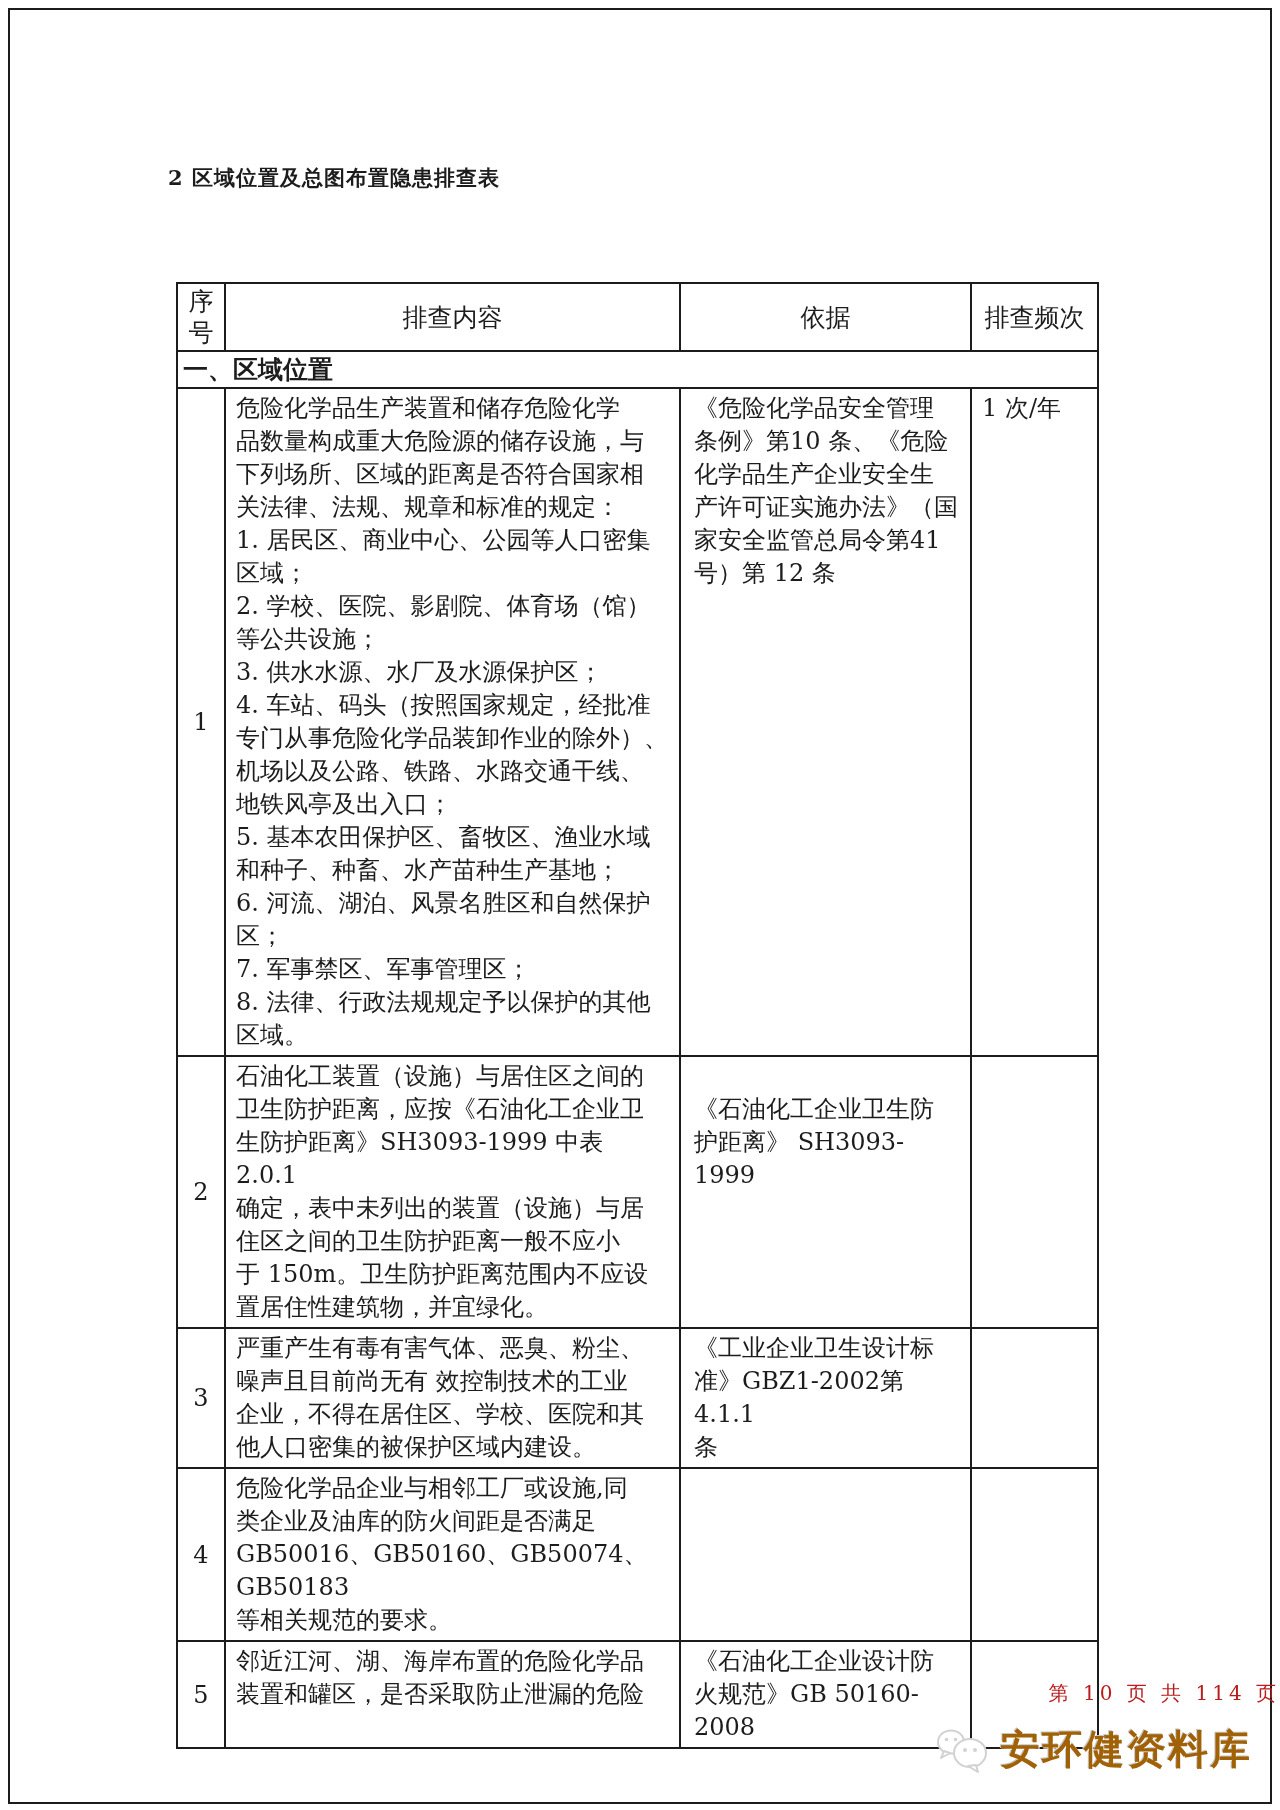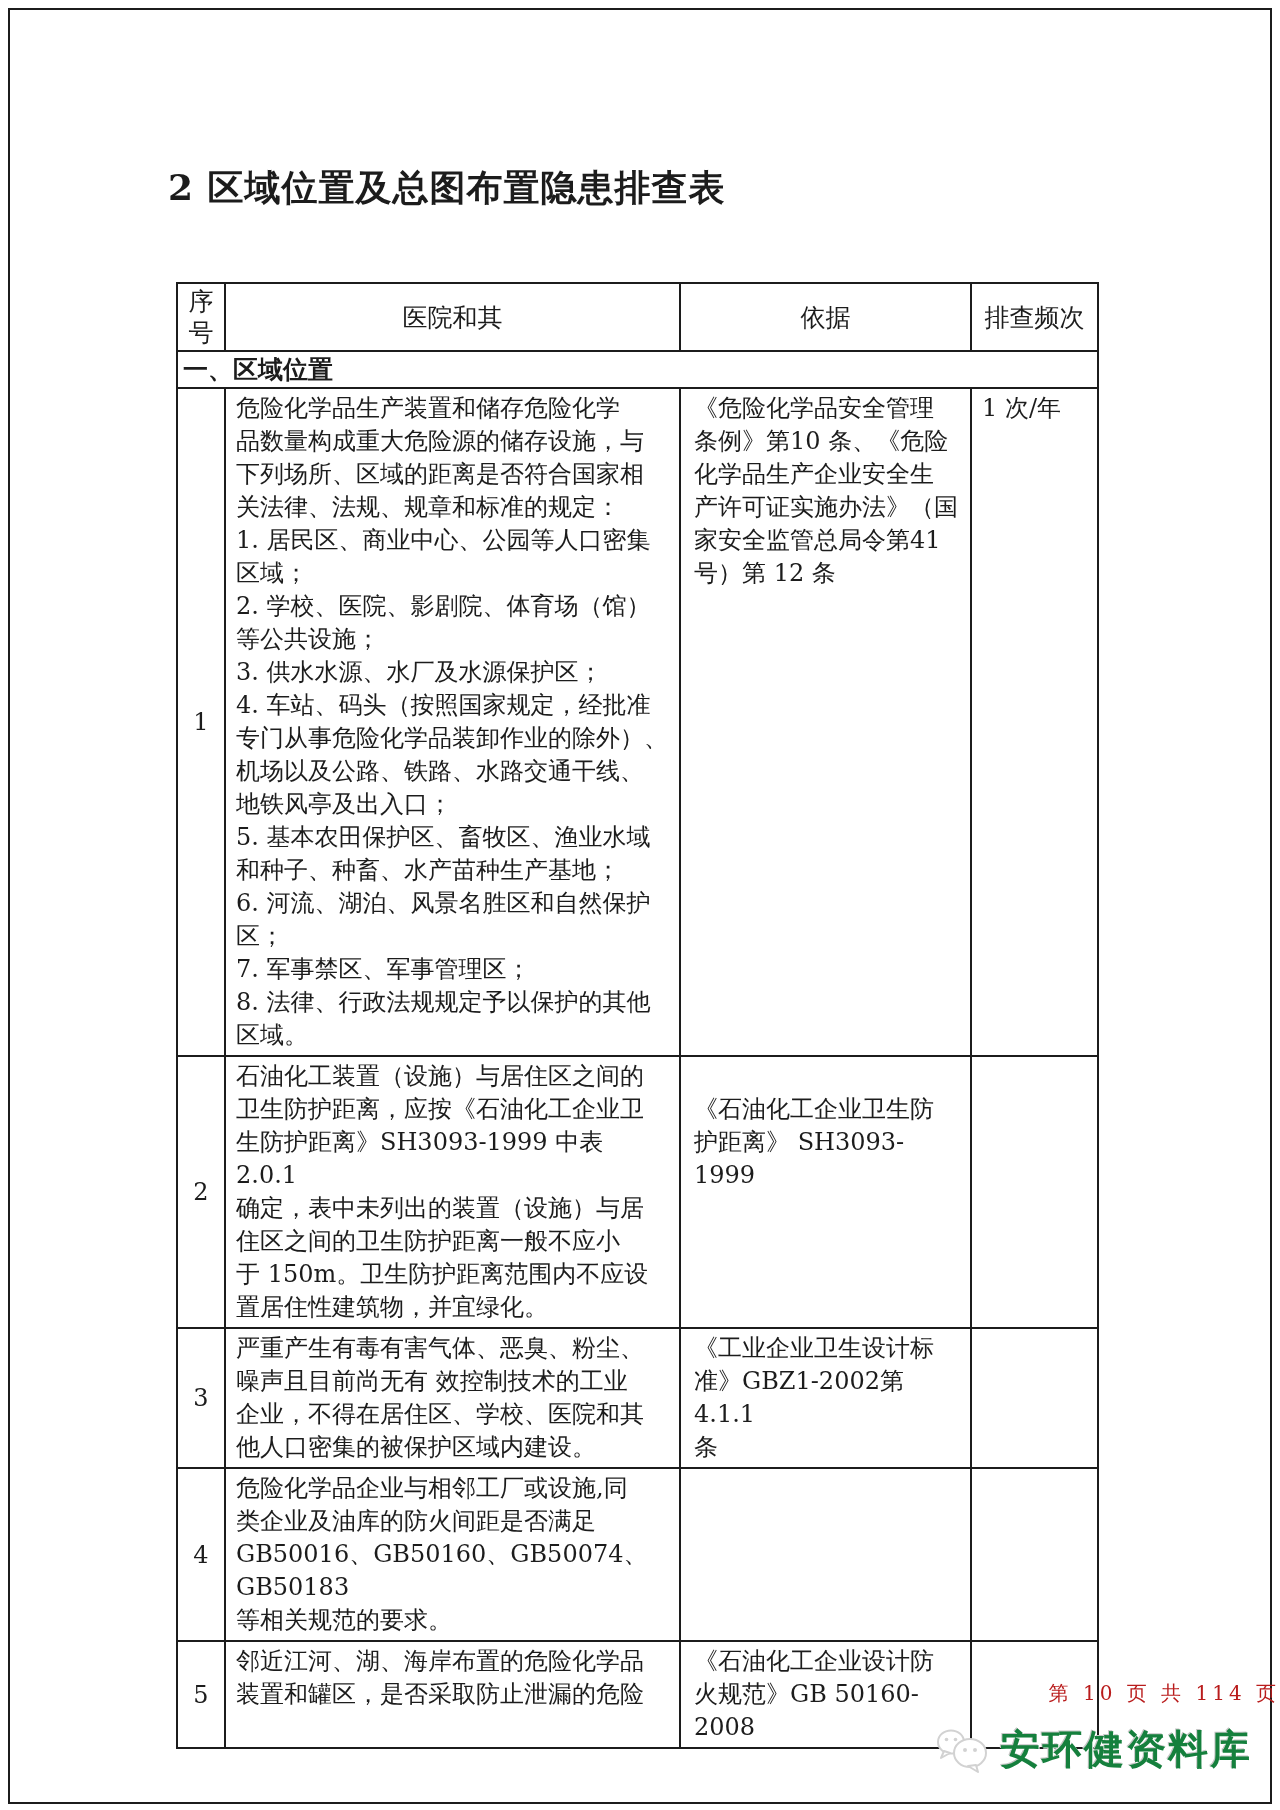--- a/index.html
+++ b/index.html
@@ -16,21 +16,21 @@
   .page-border {
     position: absolute;
     left: 8px; top: 8px; right: 8px; bottom: 6px;
     border: 2px solid #1c1c1c;
     pointer-events: none;
   }
   .doc-title {
     position: absolute;
     left: 168px;
     top: 164px;
-    font-size: 36px;
+    font-size: 21px;
     font-weight: bold;
     letter-spacing: 1px;
     white-space: nowrap;
   }
   table.checklist {
     position: absolute;
     left: 176px;
     top: 282px;
     width: 921px;
     border-collapse: collapse;
@@ -103,21 +103,21 @@
     top: 1722px;
     right: 28px;
     display: flex;
     align-items: center;
     gap: 8px;
   }
   .watermark-text {
     font-family: "DejaVu Sans", sans-serif;
     font-size: 40px;
     font-weight: bold;
-    color: #15803d;
+    color: #a16207;
     letter-spacing: 2px;
     text-shadow: 1px 1px 0 #ffffff, -1px -1px 0 #c6c6c6;
     white-space: nowrap;
   }
   .watermark-icon svg { display: block; }
 </style>
 </head>
 <body>
 
 <div class="page">
@@ -129,21 +129,21 @@
   <table class="checklist">
     <colgroup>
       <col class="c-no">
         <col class="c-main">
         <col class="c-basis">
         <col class="c-freq">
     </colgroup>
     <tbody>
       <tr class="header-row">
         <th>序号</th>
-        <th>医院和其</th>
+        <th>排查内容</th>
         <th>依据</th>
         <th class="freq-head">排查频次</th>
       </tr>
 
       <tr class="section-row">
         <td colspan="4">一、区域位置</td>
       </tr>
 
       <tr>
         <td class="no-cell">1</td>

